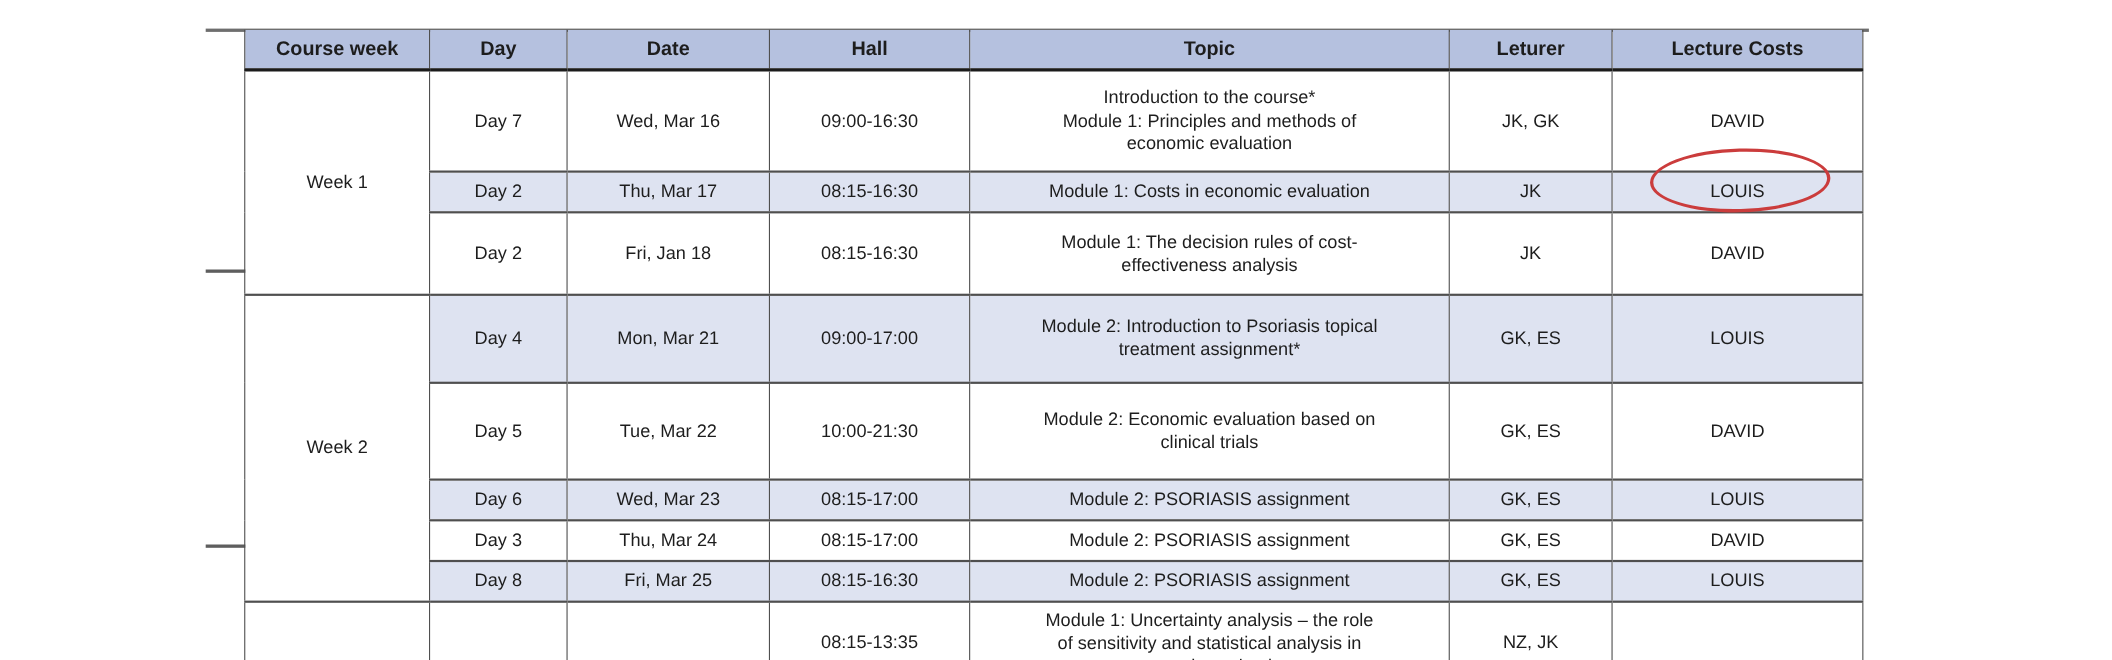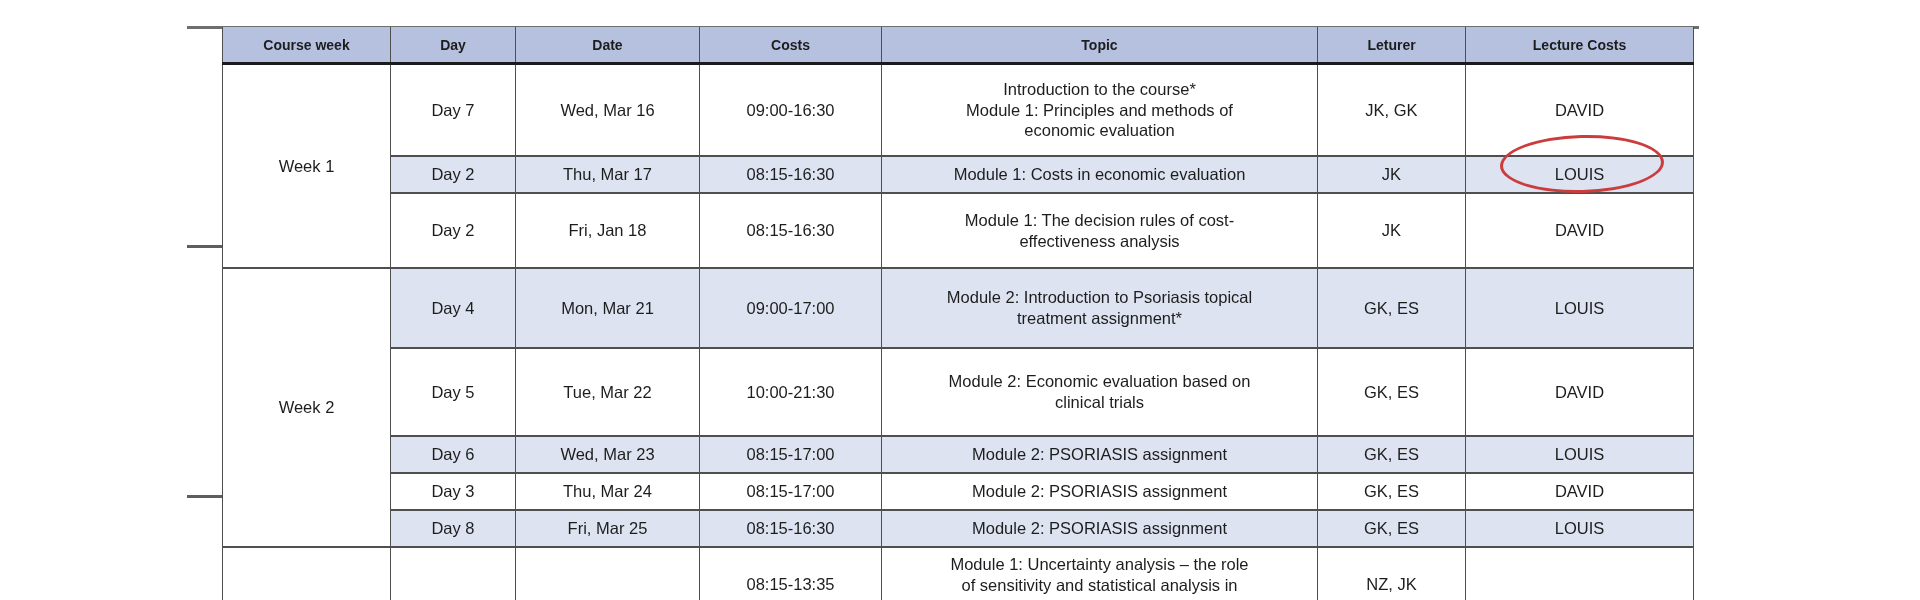--- a/index.html
+++ b/index.html
@@ -28,21 +28,21 @@
   table.schedule th, table.schedule td {
     border: 1.5px solid #4f4f4f;
     text-align: center;
     vertical-align: middle;
     padding: 2px 4px;
     overflow: hidden;
   }
   table.schedule th {
     background: var(--header-bg, #b5c1df);
     font-weight: bold;
-    font-size: 14px;
+    font-size: 18px;
     height: 31px;
     border-top: none;
     border-bottom: 3.5px solid #1b1b1b;
   }
   tr.shaded td { background: var(--shaded-bg, #dee3f1); }
   tr.shaded td { border-top-width: 2px; border-bottom-width: 2px; }
   td.week-cell { background: #ffffff !important; }
   .cell-topic { white-space: pre-line; line-height: 1.26; }
   .cell-day, .cell-date, .cell-time, .cell-lecturer, .cell-hall { white-space: nowrap; }
 
@@ -107,21 +107,21 @@
       <col style="width:182px">
       <col style="width:436px">
       <col style="width:148px">
       <col style="width:228px">
     </colgroup>
     <thead>
       <tr>
         <th>Course week</th>
         <th>Day</th>
         <th>Date</th>
-        <th>Costs</th>
+        <th>Hall</th>
         <th>Topic</th>
         <th>Leturer</th>
         <th>Lecture Costs</th>
       </tr>
     </thead>
     <tbody>
         <tr class="row-0">
           <td rowspan="3" class="week-cell">Week 1</td>
           <td class="cell-day">Day 7</td>
           <td class="cell-date">Wed, Mar 16</td>

